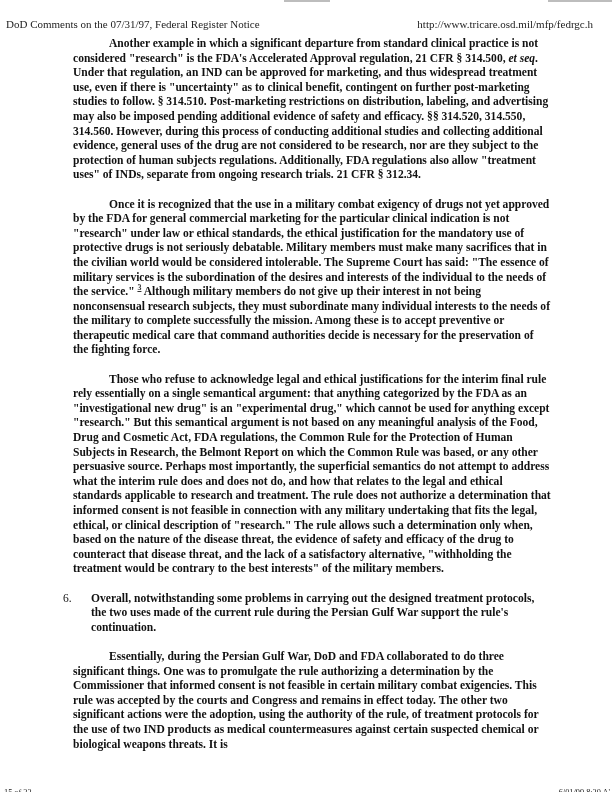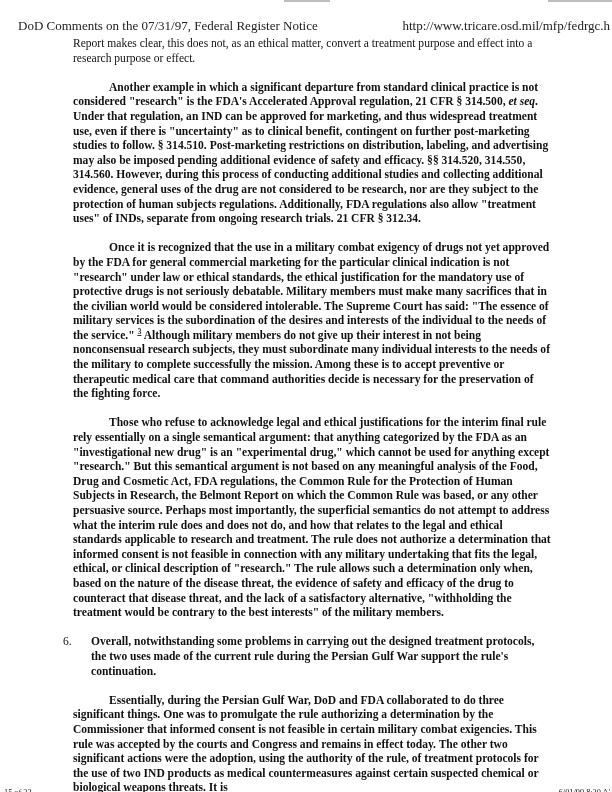--- a/index.html
+++ b/index.html
@@ -1,42 +1,41 @@
 <!DOCTYPE html>
 <html><head>
 <meta charset="utf-8">
 <style>
   html, body { margin: 0; padding: 0; background: #ffffff; }
   body { width: 612px; height: 792px; position: relative; overflow: hidden;
          font-family: "Liberation Serif", "DejaVu Serif", serif; color: #111; }
   .topline { position: absolute; top: 0; height: 2px; background: #bdbdbd; }
-  .hdr { position: absolute; top: 18px; font-size: 13px; color: #222; white-space: nowrap; margin-left: 12px; }
+  .hdr { position: absolute; top: 18px; font-size: 11px; color: #222; white-space: nowrap; }
   .hdr-left { left: 6px; }
-  .hdr-right { right: 2px; }
+  .hdr-right { right: 19px; }
   .ftr { position: absolute; top: 788px; font-size: 8.3px; color: #222; white-space: nowrap; }
   .ftr-left { left: 4px; }
   .ftr-right { right: 2px; }
   .content { position: absolute; left: 73px; top: 36px; width: 478px; font-size: 11.55px; line-height: 14.6px; }
   .para { margin: 0 0 14.6px 0; text-align: left; }
   .indent { text-indent: 36px; font-weight: bold; }
   .sup { font-size: 8px; vertical-align: super; text-decoration: underline; color: #333; line-height: 0; }
   .heading { position: relative; margin: 0 0 14.6px 0; padding-left: 18px; font-weight: bold; }
   .heading .num { position: absolute; left: -10px; top: 0; font-weight: normal; }
 </style>
 </head>
 <body>
 
 <div class="topline" style="left:284px; width:46px;"></div>
 <div class="topline" style="left:548px; width:64px;"></div>
 
 <div class="hdr hdr-left">DoD Comments on the 07/31/97, Federal Register Notice</div>
 <div class="hdr hdr-right">http://www.tricare.osd.mil/mfp/fedrgc.h</div>
 
 <div class="content">
-  <p class="para">Report makes clear, this does not, as an ethical matter, convert a treatment purpose and effect into a research purpose or effect.</p>
 
   <p class="para indent"><span>Another example in which a significant departure from standard clinical practice is not considered "research" is the FDA's Accelerated Approval regulation, 21 CFR § 314.500, </span><i>et seq</i><span>. Under that regulation, an IND can be approved for marketing, and thus widespread treatment use, even if there is "uncertainty" as to clinical benefit, contingent on further post-marketing studies to follow. § 314.510. Post-marketing restrictions on distribution, labeling, and advertising may also be imposed pending additional evidence of safety and efficacy. §§ 314.520, 314.550, 314.560. However, during this process of conducting additional studies and collecting additional evidence, general uses of the drug are not considered to be research, nor are they subject to the protection of human subjects regulations. Additionally, FDA regulations also allow "treatment uses" of INDs, separate from ongoing research trials. 21 CFR § 312.34.</span></p>
 
   <p class="para indent"><span>Once it is recognized that the use in a military combat exigency of drugs not yet approved by the FDA for general commercial marketing for the particular clinical indication is not "research" under law or ethical standards, the ethical justification for the mandatory use of protective drugs is not seriously debatable. Military members must make many sacrifices that in the civilian world would be considered intolerable. The Supreme Court has said: "The essence of military services is the subordination of the desires and interests of the individual to the needs of the service." </span><span class="sup">3</span><span> Although military members do not give up their interest in not being nonconsensual research subjects, they must subordinate many individual interests to the needs of the military to complete successfully the mission. Among these is to accept preventive or therapeutic medical care that command authorities decide is necessary for the preservation of the fighting force.</span></p>
 
   <p class="para indent">Those who refuse to acknowledge legal and ethical justifications for the interim final rule rely essentially on a single semantical argument: that anything categorized by the FDA as an "investigational new drug" is an "experimental drug," which cannot be used for anything except "research." But this semantical argument is not based on any meaningful analysis of the Food, Drug and Cosmetic Act, FDA regulations, the Common Rule for the Protection of Human Subjects in Research, the Belmont Report on which the Common Rule was based, or any other persuasive source. Perhaps most importantly, the superficial semantics do not attempt to address what the interim rule does and does not do, and how that relates to the legal and ethical standards applicable to research and treatment. The rule does not authorize a determination that informed consent is not feasible in connection with any military undertaking that fits the legal, ethical, or clinical description of "research." The rule allows such a determination only when, based on the nature of the disease threat, the evidence of safety and efficacy of the drug to counteract that disease threat, and the lack of a satisfactory alternative, "withholding the treatment would be contrary to the best interests" of the military members.</p>
 
   <div class="heading">
     <span class="num">6.</span>
     <span>Overall, notwithstanding some problems in carrying out the designed treatment protocols, the two uses made of the current rule during the Persian Gulf War support the rule's continuation.</span>

